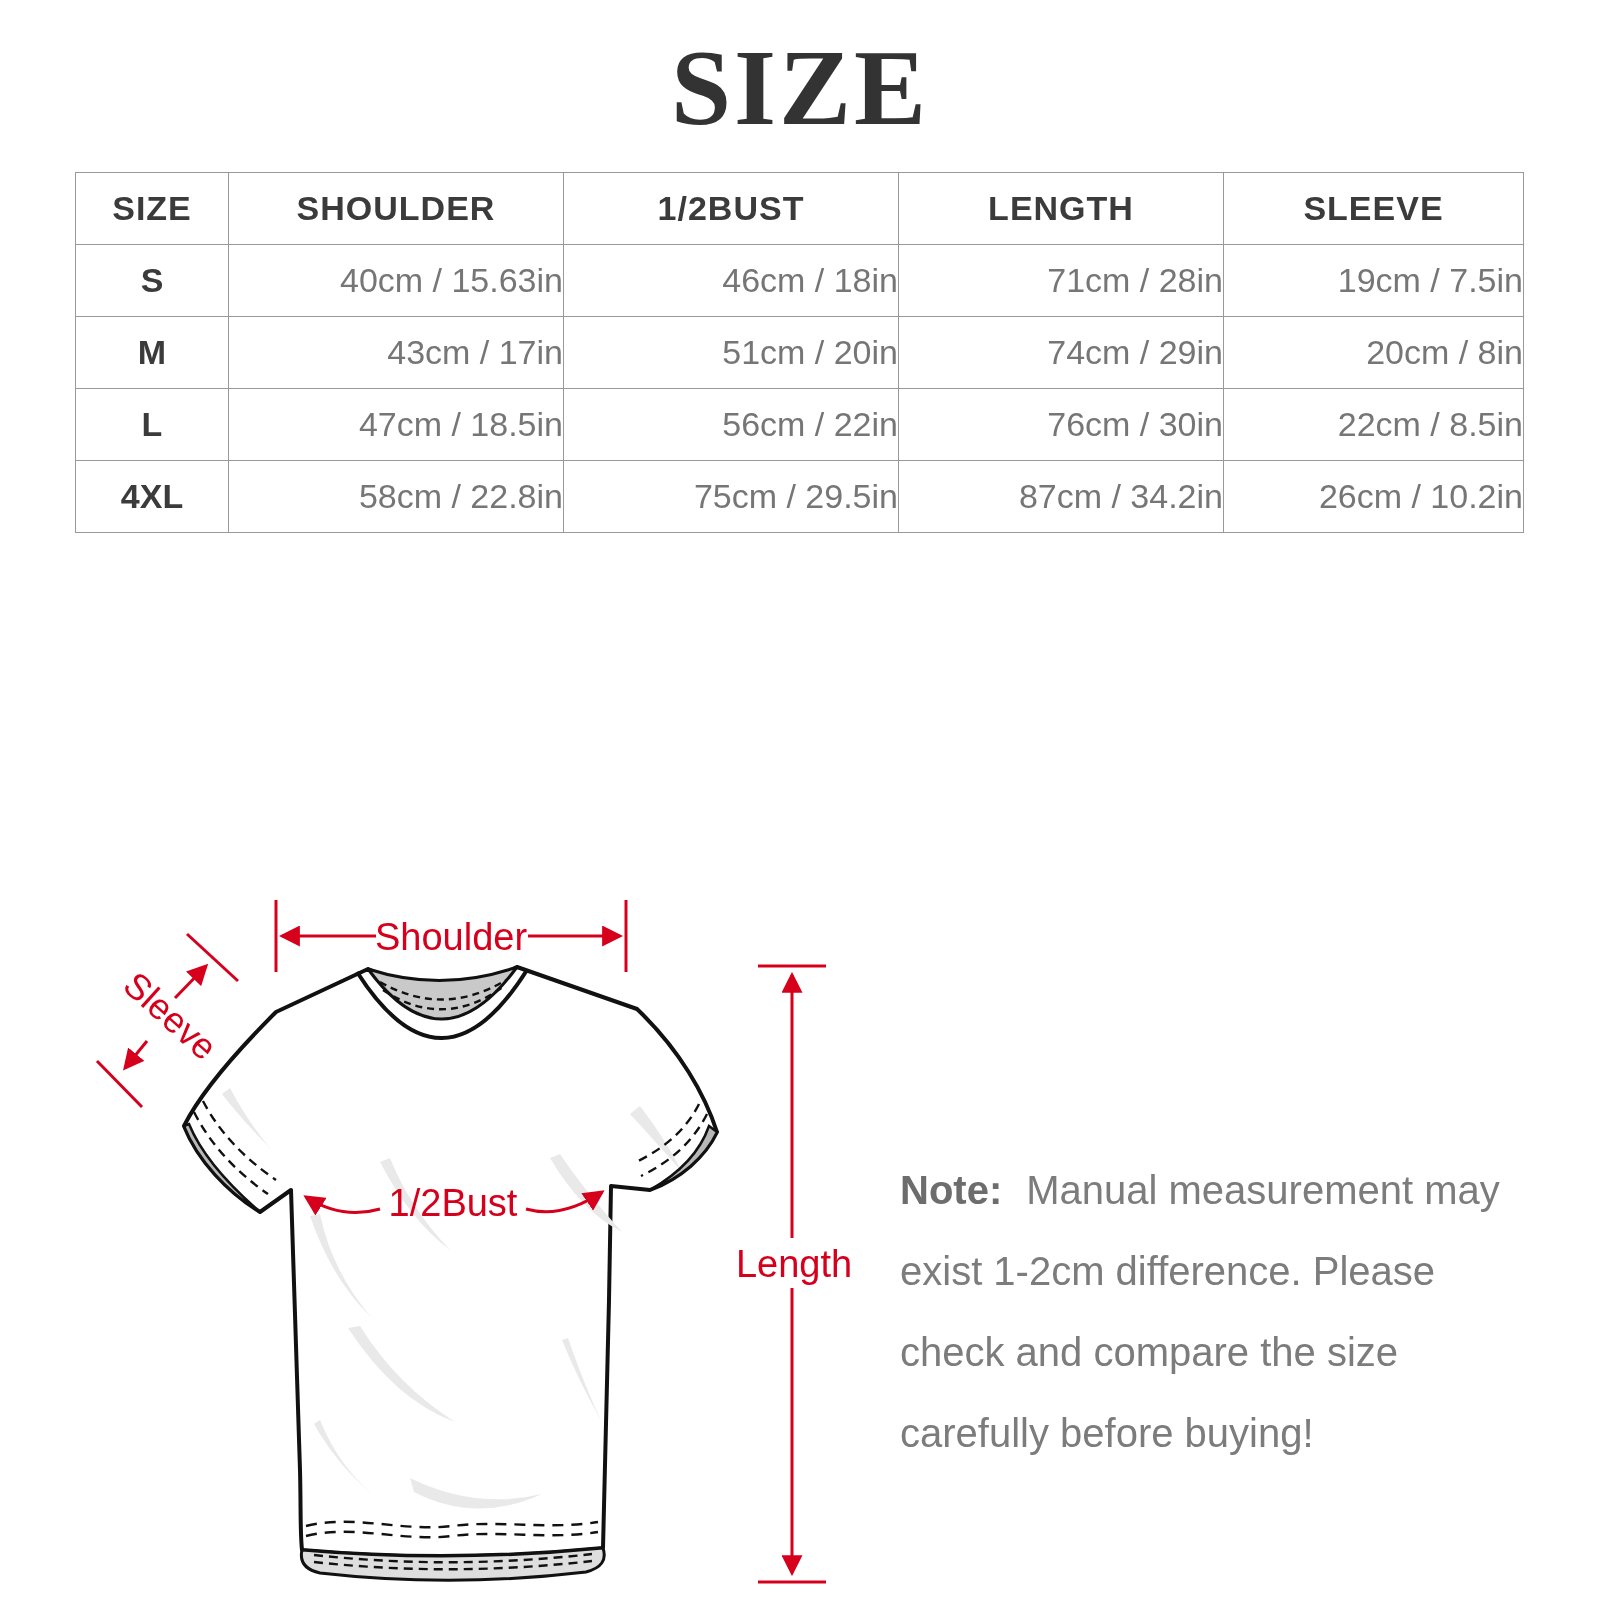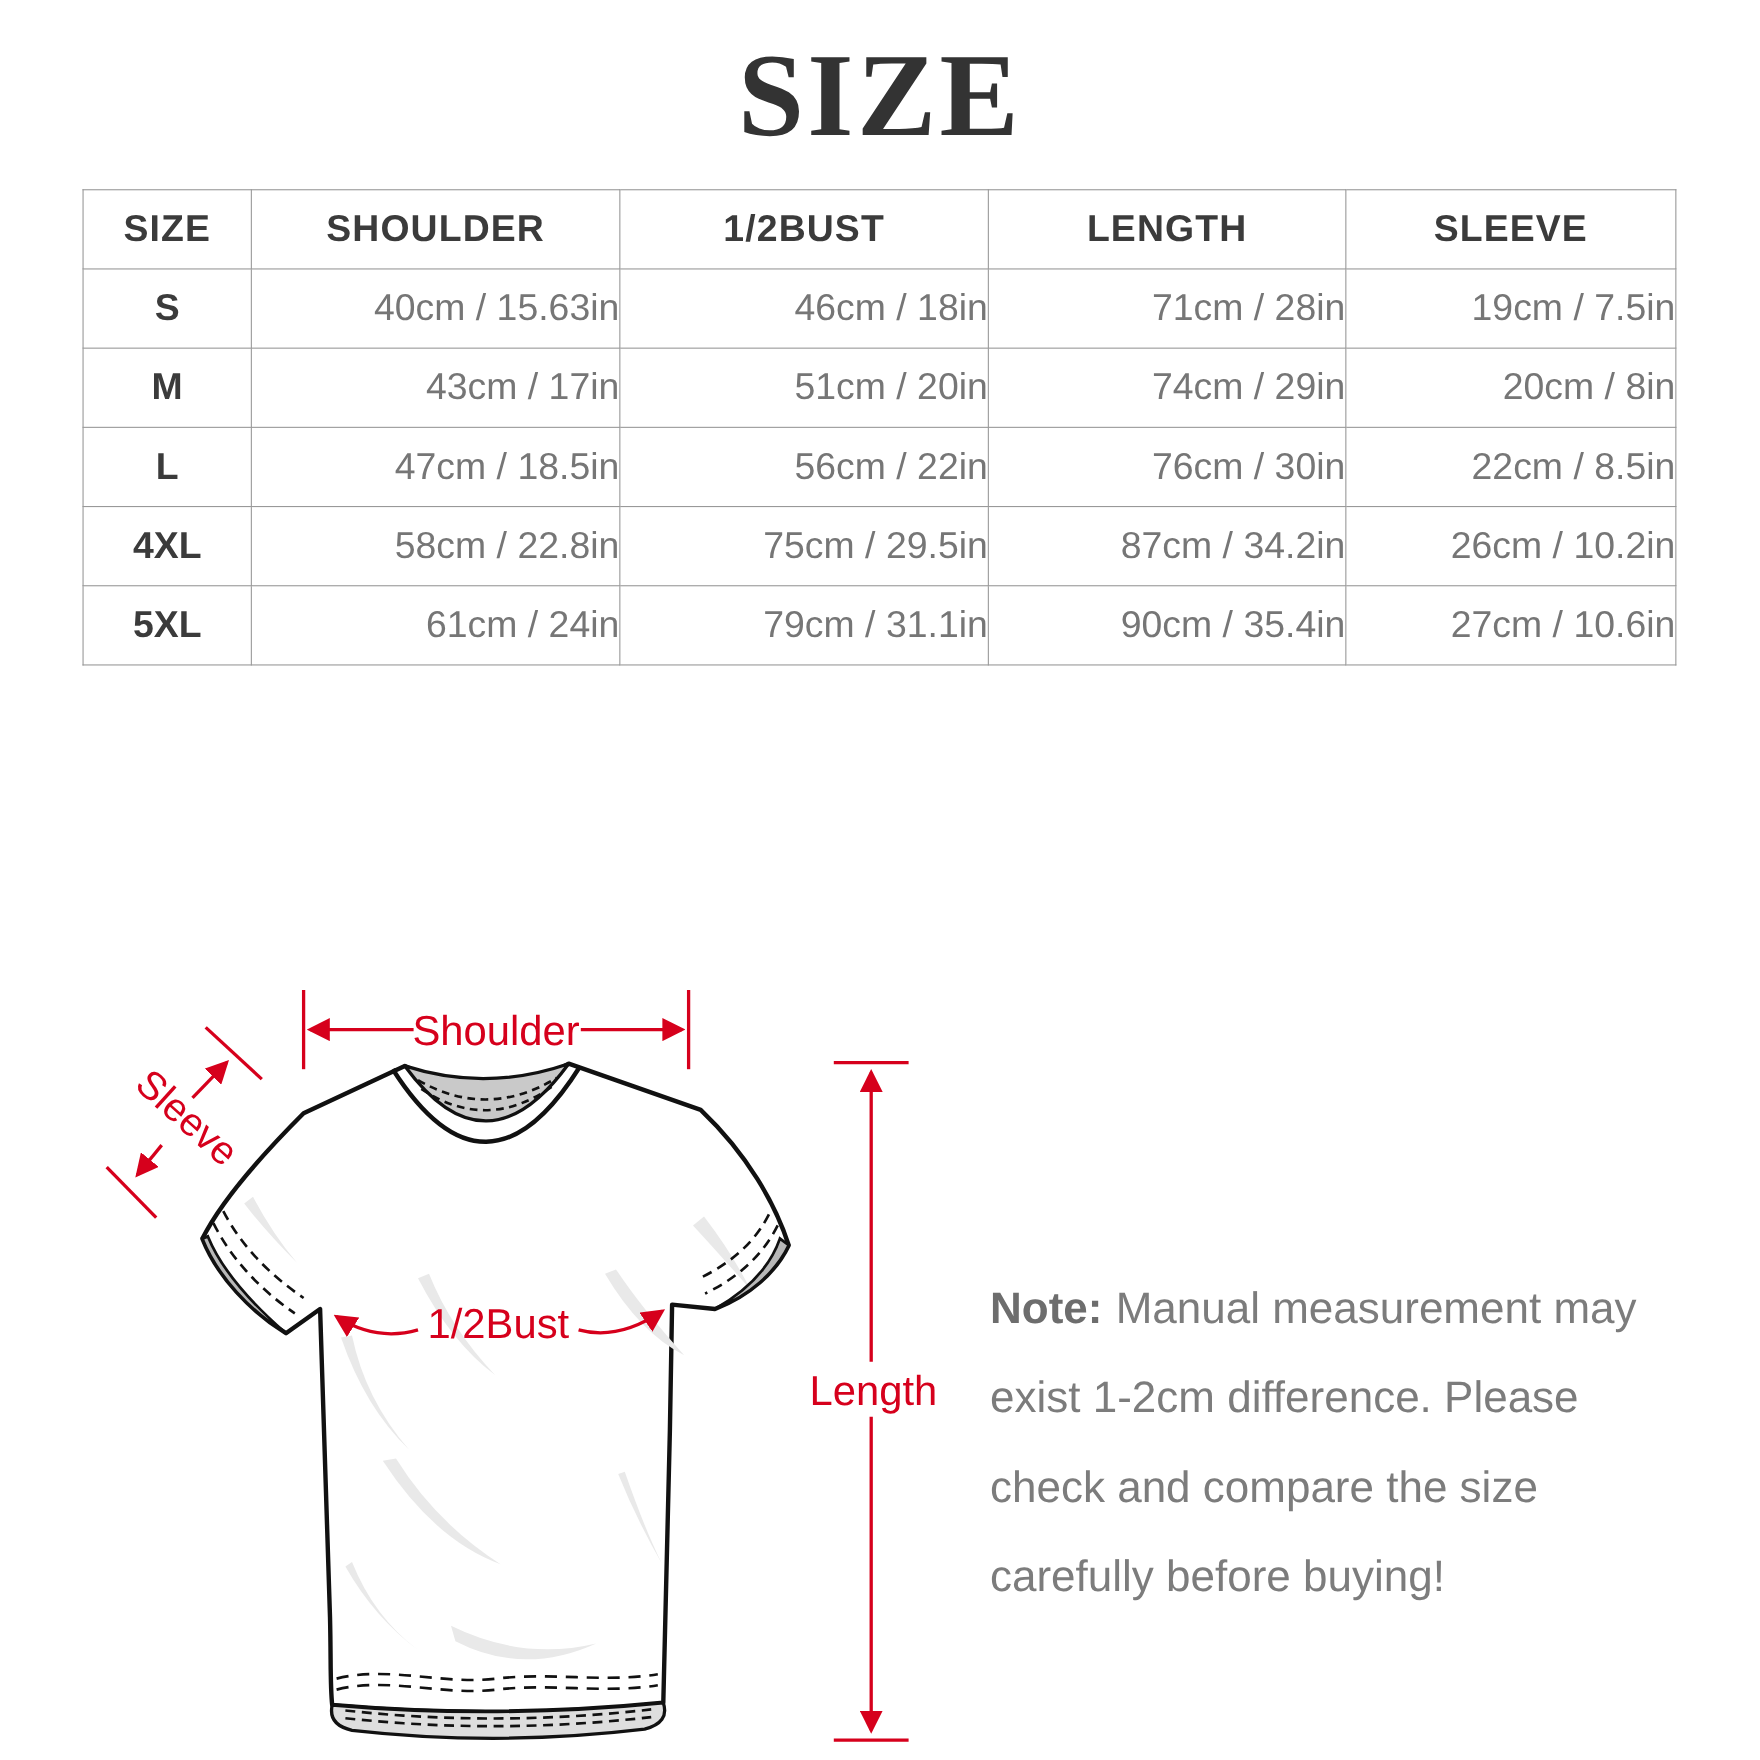--- a/index.html
+++ b/index.html
@@ -22,21 +22,21 @@
     vertical-align:middle; font-size:34px; padding:0;
   }
   .size-table thead th { color:var(--ink); font-weight:bold; letter-spacing:1px; }
   .size-table tbody th { color:var(--ink); font-weight:bold; }
   .size-table td { color:var(--cell); font-weight:normal;text-align:right; }
   .diagram { position:absolute; left:80px; top:860px; }
   .note {
     position:absolute; left:900px; top:1069px; width:640px;
     font-size:40px; line-height:81px; color:#7c7c7c; white-space:pre-line;
   }
-  .note b { color:#6d6d6d; font-weight:bold; margin-right:12px; }
+  .note b { color:#6d6d6d; font-weight:bold; margin-right:24px; }
   .ann-text { font-size:38px; fill:var(--accent); }
   .ann-text-sm { font-size:36px; fill:var(--accent); }
   .shirt-line { fill:none; stroke:#111; }
   .dash { fill:none; stroke:#111; stroke-width:2.4; }
 </style>
 </head>
 <body>
 
 <h1 class="title">SIZE</h1>
 
@@ -78,27 +78,20 @@
         <td>56cm / 22in</td>
         <td>76cm / 30in</td>
         <td>22cm / 8.5in</td>
       </tr>
       <tr>
         <th>4XL</th>
         <td>58cm / 22.8in</td>
         <td>75cm / 29.5in</td>
         <td>87cm / 34.2in</td>
         <td>26cm / 10.2in</td>
-      </tr>
-      <tr>
-        <th>5XL</th>
-        <td>61cm / 24in</td>
-        <td>79cm / 31.1in</td>
-        <td>90cm / 35.4in</td>
-        <td>27cm / 10.6in</td>
       </tr>
     </tbody>
 </table>
 
 <svg class="diagram" width="800" height="740" viewBox="0 0 800 740">
   <defs>
     <marker id="ah" viewBox="0 0 10 10" refX="8.5" refY="5" markerWidth="7" markerHeight="7" orient="auto-start-reverse">
       <path d="M0,0 L10,5 L0,10 Z" fill="#d6001c"></path>
     </marker>
   </defs>

